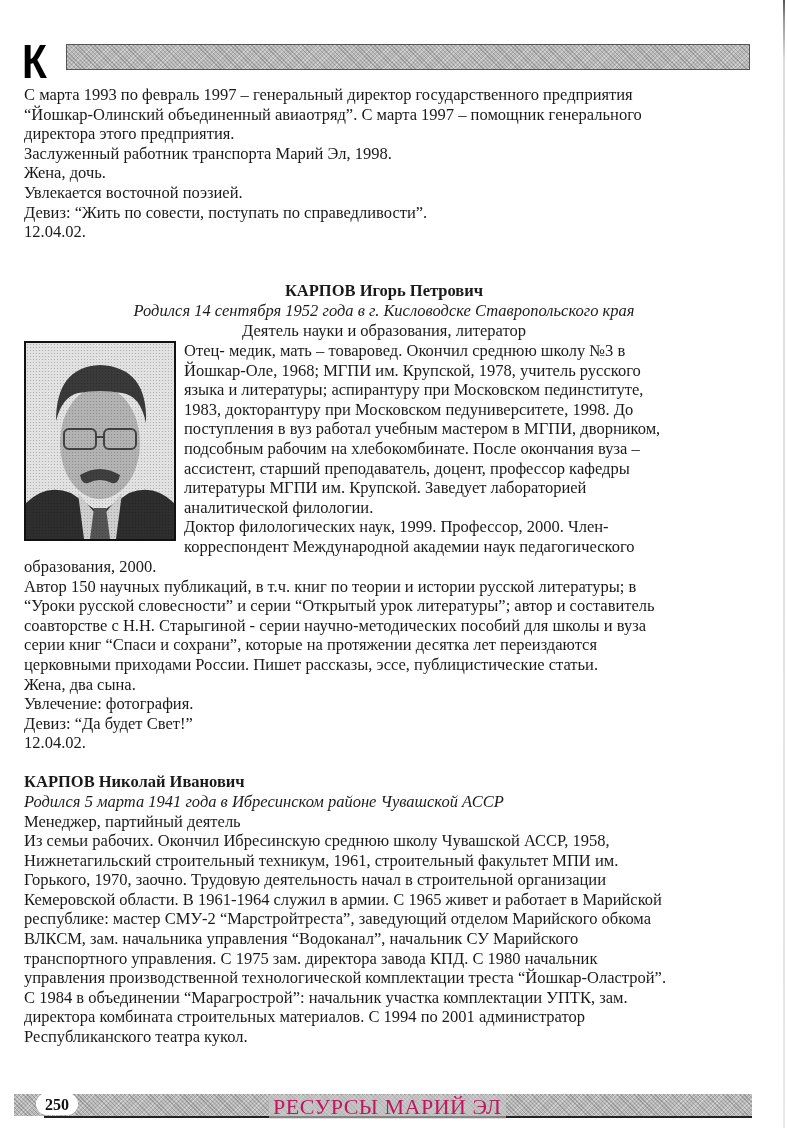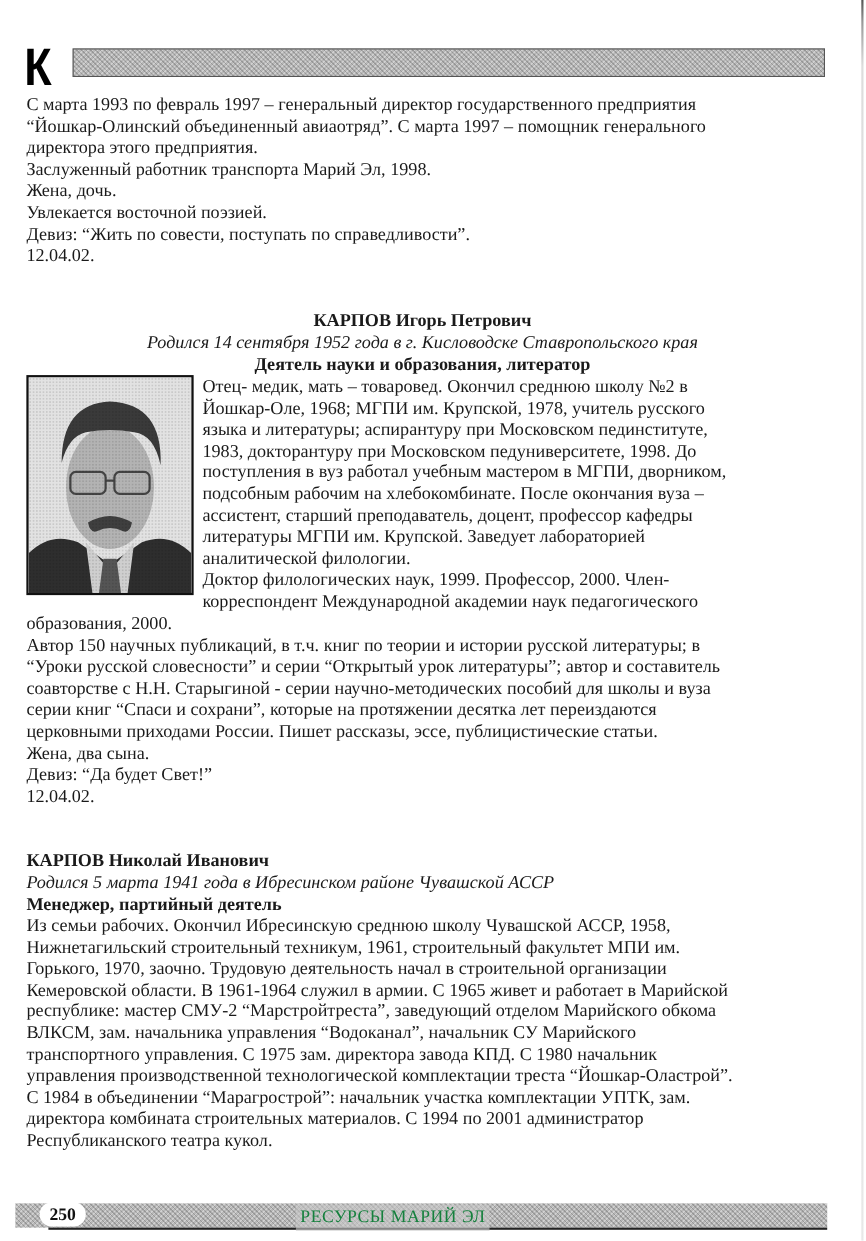--- a/index.html
+++ b/index.html
@@ -20,35 +20,35 @@
     .header { position: absolute; left: 22px; top: 40px; width: 738px; height: 42px; }
     .letter {
       position: absolute; left: 0; top: 2px; font-family: "Liberation Sans", "DejaVu Sans", sans-serif;
       font-weight: bold; font-size: 48px; line-height: 40px; color: #000; transform: scaleX(0.85); transform-origin: left;
     }
     .header-bar { position: absolute; left: 44px; top: 4px; width: 682px; height: 24px; border: 1px solid #555; }
     .text { position: absolute; left: 24px; width: 720px; font-size: 16.5px; line-height: 19.6px; }
     .line { display: block; white-space: nowrap; }
     .name { font-weight: bold; font-size: 16.5px; line-height: 20px; }
     .birth { font-style: italic; }
-    .role { font-weight: bold; }
+    .role { font-weight: normal; }
     .photo {
       position: absolute; left: 24px; top: 341px; width: 148px; height: 196px; border: 2px solid #111;
       background: #d8d8d8; overflow: hidden;
     }
     .wrap-text { position: absolute; left: 184px; width: 560px; font-size: 16.5px; line-height: 19.6px; }
     .footer { position: absolute; left: 14px; top: 1094px; width: 740px; height: 24px; }
     .footer-bar { position: absolute; left: 0; top: 0; width: 738px; height: 22px; }
     .footer-line { position: absolute; left: 30px; top: 22px; width: 708px; height: 2px; background: #222; }
     .page-num {
       position: absolute; left: 22px; top: -1px; width: 42px; height: 22px; background: #fff; border-radius: 11px;
       text-align: center; font-weight: bold; font-size: 16px; line-height: 24px; color: #111;
     }
     .footer-title {
-      position: absolute; left: 255px; top: 1px; font-size: 16px; line-height: 24px; color: #15803d; letter-spacing: 0.5px;
+      position: absolute; left: 255px; top: 1px; font-size: 22px; line-height: 24px; color: #be185d; letter-spacing: 0.5px;
       background: rgba(200,200,200,0.6); padding: 0 4px;
     }
   </style>
 </head>
 <body>
 
 <div class="scan-edge"></div>
 
 <div class="header">
   <div class="letter">К</div>
@@ -88,41 +88,42 @@
     <path d="M30 78 Q30 24 74 22 Q122 24 120 80 Q114 52 96 50 Q74 46 52 50 Q36 54 30 78 Z" fill="#3a3a3a"></path>
     <rect x="38" y="86" width="32" height="20" rx="5" fill="none" stroke="#444" stroke-width="2"></rect>
     <rect x="78" y="86" width="32" height="20" rx="5" fill="none" stroke="#444" stroke-width="2"></rect>
     <line x1="70" y1="94" x2="78" y2="94" stroke="#444" stroke-width="2"></line>
     <path d="M54 132 Q74 120 94 132 Q92 142 86 140 Q74 134 62 140 Q56 142 54 132 Z" fill="#3f3f3f"></path>
     <rect width="148" height="196" fill="url(#halftone)"></rect>
   </svg>
 </div>
 
 <div class="wrap-text" style="top:341px;">
-  <span class="line">Отец- медик, мать – товаровед. Окончил среднюю школу №2 в</span>
+  <span class="line">Отец- медик, мать – товаровед. Окончил среднюю школу №3 в</span>
   <span class="line">Йошкар-Оле, 1968; МГПИ им. Крупской, 1978, учитель русского</span>
   <span class="line">языка и литературы; аспирантуру при Московском пединституте,</span>
   <span class="line">1983,  докторантуру при Московском педуниверситете, 1998. До</span>
   <span class="line">поступления в вуз работал учебным мастером в МГПИ, дворником,</span>
   <span class="line">подсобным рабочим на хлебокомбинате. После окончания вуза –</span>
   <span class="line">ассистент, старший преподаватель, доцент, профессор кафедры</span>
   <span class="line">литературы МГПИ им. Крупской. Заведует лабораторией</span>
   <span class="line">аналитической филологии.</span>
   <span class="line">Доктор филологических наук, 1999. Профессор, 2000. Член-</span>
   <span class="line">корреспондент Международной академии наук педагогического</span>
 </div>
 
 <div class="text" style="top:557px;">
   <span class="line">образования, 2000.</span>
   <span class="line">Автор 150 научных публикаций, в т.ч. книг по теории и истории русской литературы; в</span>
   <span class="line">“Уроки русской словесности” и серии “Открытый урок литературы”; автор и составитель</span>
   <span class="line">соавторстве с Н.Н. Старыгиной - серии научно-методических пособий для школы и вуза</span>
   <span class="line">серии книг “Спаси и сохрани”, которые на протяжении десятка лет переиздаются</span>
   <span class="line">церковными приходами России. Пишет рассказы, эссе, публицистические статьи.</span>
   <span class="line">Жена, два сына.</span>
+  <span class="line">Увлечение: фотография.</span>
   <span class="line">Девиз: “Да будет Свет!”</span>
   <span class="line">12.04.02.</span>
 </div>
 
 <div class="text" style="top:772px;">
   <span class="line name"><span>КАРПОВ</span> <span>Николай Иванович</span></span>
   <span class="line birth">Родился 5 марта 1941 года в Ибресинском районе Чувашской АССР</span>
   <span class="line role">Менеджер, партийный деятель</span>
 </div>
 

